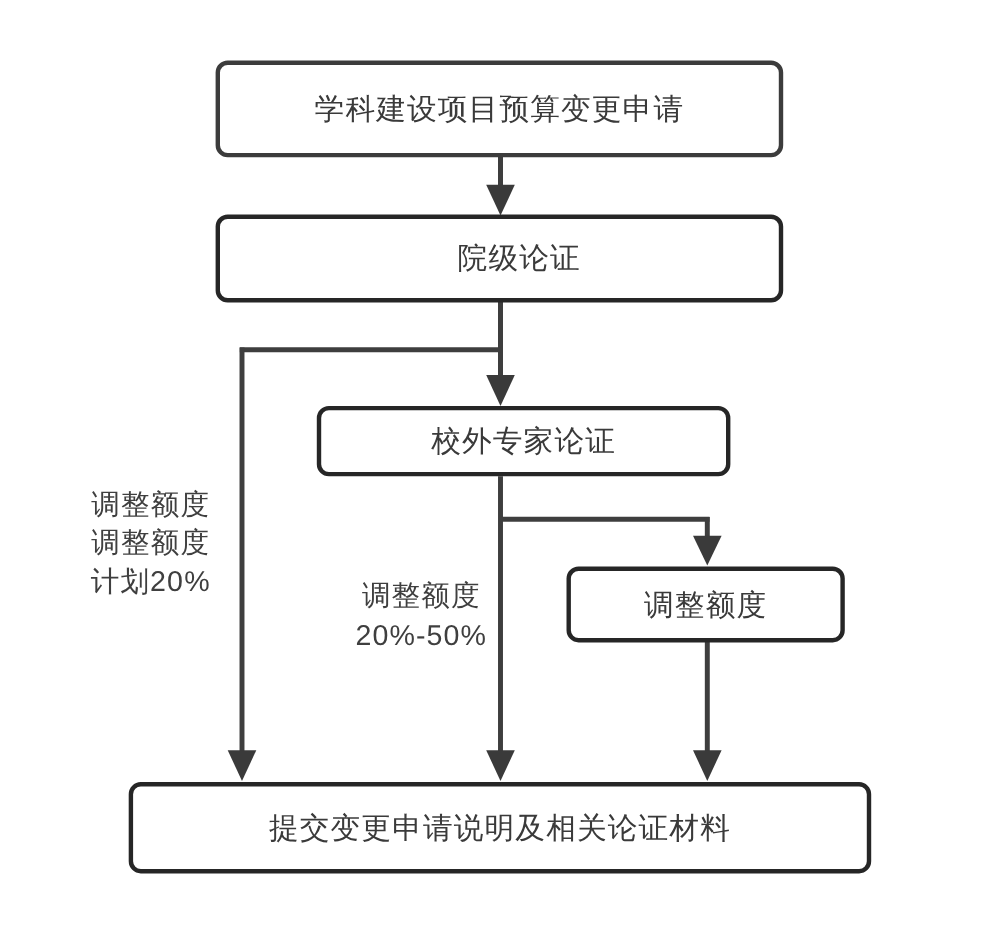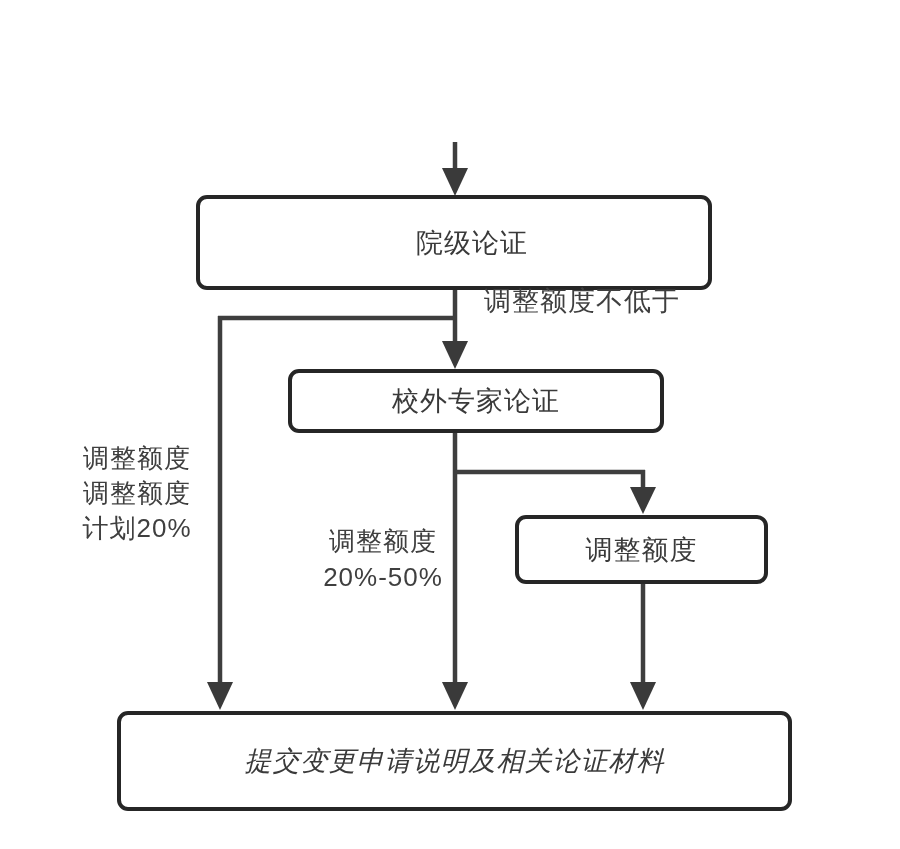--- a/index.html
+++ b/index.html
@@ -89,39 +89,41 @@
       <line x1="643" y1="470" x2="643" y2="490"></line>
       <polygon points="630,487 656,487 643,514"></polygon>
     </g>
 
     <g>
       <line x1="643" y1="583" x2="643" y2="686"></line>
       <polygon points="630,682 656,682 643,710"></polygon>
     </g>
   </svg>
 
+  <div class="node lighter" style="left:196px; top:55px; width:516px; height:88px;">
+    <span>学科建设项目预算变更申请</span>
+  </div>
 
-  <div class="node" style="left:196px; top:195px; width:516px; height:95px;padding-left:36px;">
+  <div class="node" style="left:196px; top:195px; width:516px; height:80px;padding-left:36px;">
     <span>院级论证</span>
   </div>
 
   <div class="node" style="left:288px; top:369px; width:376px; height:64px;">
     <span>校外专家论证</span>
   </div>
 
   <div class="node" style="left:515px; top:515px; width:253px; height:69px;">
     <span>调整额度</span>
   </div>
 
-  <div class="node" style="left:117px; top:711px; width:675px; height:100px;font-style:italic;">
+  <div class="node" style="left:117px; top:711px; width:675px; height:83px;">
     <span>提交变更申请说明及相关论证材料</span>
   </div>
 
   <div class="edge-label" style="left:462px; top:282px; width:240px; font-size:27px; line-height:38px;">
-    <span class="line">调整额度不低于</span>
   </div>
 
   <div class="edge-label" style="left:72px; top:441px; width:130px; line-height:35px;">
     <span class="line">调整额度</span>
     <span class="line">调整额度</span>
     <span class="line">计划20%</span>
   </div>
 
   <div class="edge-label" style="left:314px; top:523px; width:138px; line-height:36px;">
     <span class="line">调整额度</span>

